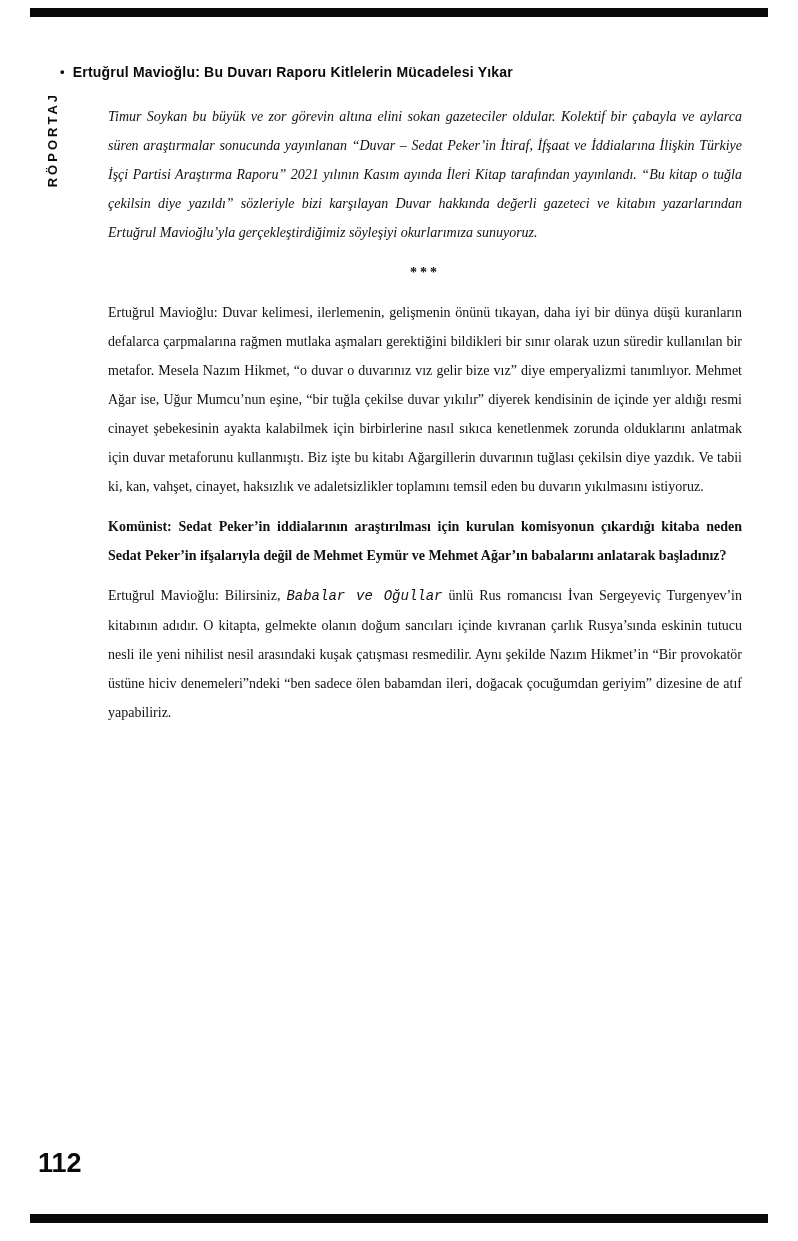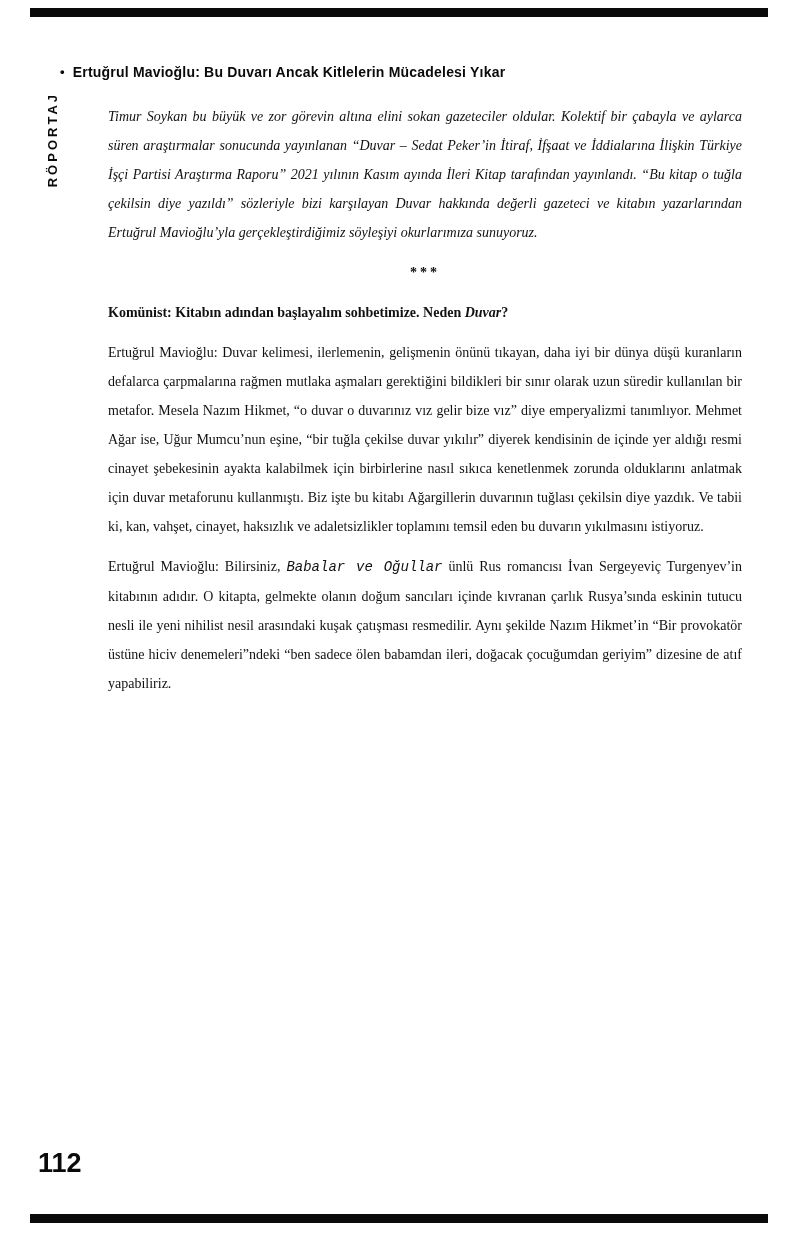--- a/index.html
+++ b/index.html
@@ -85,35 +85,35 @@
     font-size: 27px;
     color: #0a0a0a;
   }
 </style>
 </head>
 <body>
 
 <div class="rule rule-top"></div>
 
 <div class="header">
-  <span class="bullet">•</span><span>Ertuğrul Mavioğlu: Bu Duvarı Ancak Kitlelerin Mücadelesi Yıkar</span>
+  <span class="bullet">•</span><span>Ertuğrul Mavioğlu: Bu Duvarı Raporu Kitlelerin Mücadelesi Yıkar</span>
 </div>
 
 <div class="vertical-label">RÖPORTAJ</div>
 
 <div class="text-block">
 
   <p class="intro">Timur Soykan bu büyük ve zor görevin altına elini sokan gazeteciler oldular. Kolektif bir çabayla ve aylarca süren araştırmalar sonucunda yayınlanan “Duvar – Sedat Peker’in İtiraf, İfşaat ve İddialarına İlişkin Türkiye İşçi Partisi Araştırma Raporu” 2021 yılının Kasım ayında İleri Kitap tarafından yayınlandı. “Bu kitap o tuğla çekilsin diye yazıldı” sözleriyle bizi karşılayan Duvar hakkında değerli gazeteci ve kitabın yazarlarından Ertuğrul Mavioğlu’yla gerçekleştirdiğimiz söyleşiyi okurlarımıza sunuyoruz.</p>
 
   <p class="separator">***</p>
 
-  <p class="question"><span>Komünist: Kitabın adından başlayalım sohbetimize. Neden </span><em>Duvar</em><span>?</span></p>
 
   <p class="answer"><strong class="speaker">Ertuğrul Mavioğlu:</strong><span> Duvar kelimesi, ilerlemenin, gelişmenin önünü tıkayan, daha iyi bir dünya düşü kuranların defalarca çarpmalarına rağmen mutlaka aşmaları gerektiğini bildikleri bir sınır olarak uzun süredir kullanılan bir metafor. Mesela Nazım Hikmet, “o duvar o duvarınız vız gelir bize vız” diye emperyalizmi tanımlıyor. Mehmet Ağar ise, Uğur Mumcu’nun eşine, “bir tuğla çekilse duvar yıkılır” diyerek kendisinin de içinde yer aldığı resmi cinayet şebekesinin ayakta kalabilmek için birbirlerine nasıl sıkıca kenetlenmek zorunda olduklarını anlatmak için duvar metaforunu kullanmıştı. Biz işte bu kitabı Ağargillerin duvarının tuğlası çekilsin diye yazdık. Ve tabii ki, kan, vahşet, cinayet, haksızlık ve adaletsizlikler toplamını temsil eden bu duvarın yıkılmasını istiyoruz.</span></p>
 
+  <p class="question">Komünist: Sedat Peker’in iddialarının araştırılması için kurulan komisyonun çıkardığı kitaba neden Sedat Peker’in ifşalarıyla değil de Mehmet Eymür ve Mehmet Ağar’ın babalarını anlatarak başladınız?</p>
 
   <p class="answer"><strong class="speaker">Ertuğrul Mavioğlu:</strong><span> Bilirsiniz, </span><em>Babalar ve Oğullar</em><span> ünlü Rus romancısı İvan Sergeyeviç Turgenyev’in kitabının adıdır. O kitapta, gelmekte olanın doğum sancıları içinde kıvranan çarlık Rusya’sında eskinin tutucu nesli ile yeni nihilist nesil arasındaki kuşak çatışması resmedilir. Aynı şekilde Nazım Hikmet’in “Bir provokatör üstüne hiciv denemeleri”ndeki “ben sadece ölen babamdan ileri, doğacak çocuğumdan geriyim” dizesine de atıf yapabiliriz.</span></p>
 
 </div>
 
 <div class="page-number">112</div>
 
 <div class="rule rule-bottom"></div>
 
 </body></html>

